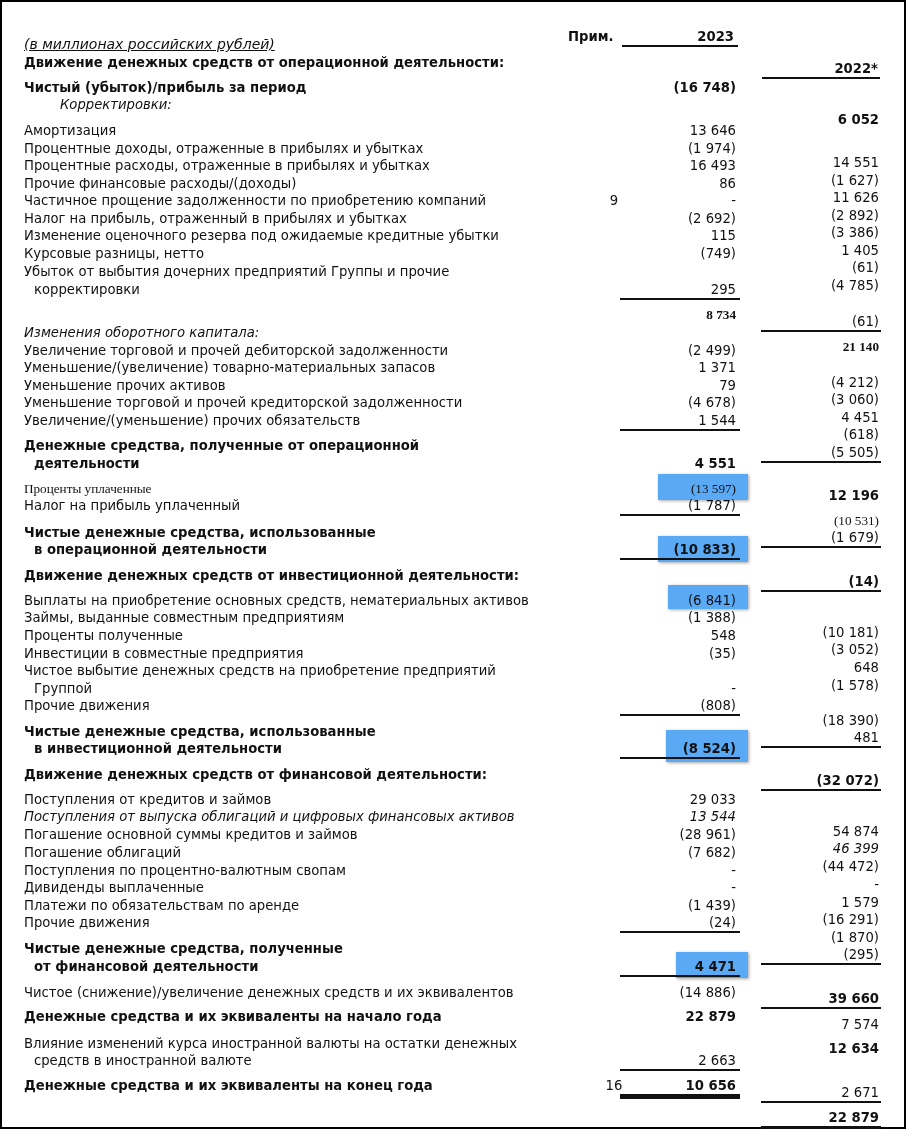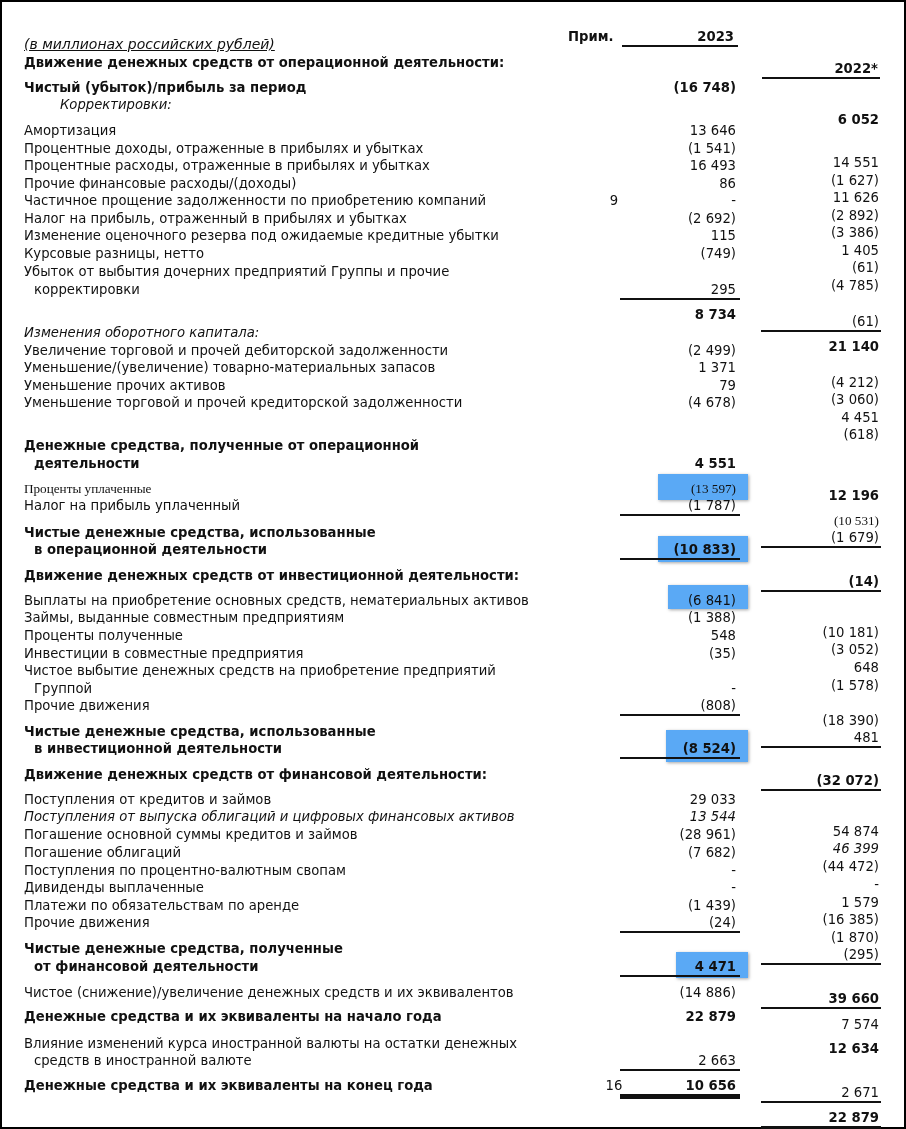--- a/index.html
+++ b/index.html
@@ -51,21 +51,21 @@
   <div class="row ital" style="top:96px;margin-left:36px;">
     <span class="lbl">Корректировки:</span>
   </div>
   <div class="row" style="top:122px;">
     <span class="lbl">Амортизация</span>
     <span class="c1">13 646</span>
     <span class="c2">14 551</span>
   </div>
   <div class="row" style="top:140px;">
     <span class="lbl">Процентные доходы, отраженные в прибылях и убытках</span>
-    <span class="c1">(1 541)</span>
+    <span class="c1">(1 974)</span>
     <span class="c2">(1 627)</span>
   </div>
   <div class="row" style="top:157px;">
     <span class="lbl">Процентные расходы, отраженные в прибылях и убытках</span>
     <span class="c1">16 493</span>
     <span class="c2">11 626</span>
   </div>
   <div class="row" style="top:175px;">
     <span class="lbl">Прочие финансовые расходы/(доходы)</span>
     <span class="c1">86</span>
@@ -93,21 +93,21 @@
     <span class="c2">(4 785)</span>
   </div>
   <div class="row" style="top:263px;">
     <span class="lbl">Убыток от выбытия дочерних предприятий Группы и прочие</span>
   </div>
   <div class="row" style="top:281px;">
     <span class="lbl indent">корректировки</span>
     <span class="c1 ul1">295</span>
     <span class="c2 ul1">(61)</span>
   </div>
-  <div class="row bold" style="top:306px;">
+  <div class="row bold" style="top:306px;font-family:Liberation Serif, serif;">
     <span class="lbl"></span>
     <span class="c1">8 734</span>
     <span class="c2">21 140</span>
   </div>
   <div class="row ital" style="top:324px;">
     <span class="lbl">Изменения оборотного капитала:</span>
   </div>
   <div class="row" style="top:342px;">
     <span class="lbl">Увеличение торговой и прочей дебиторской задолженности</span>
     <span class="c1">(2 499)</span>
@@ -121,20 +121,25 @@
   <div class="row" style="top:377px;">
     <span class="lbl">Уменьшение прочих активов</span>
     <span class="c1">79</span>
     <span class="c2">4 451</span>
   </div>
   <div class="row" style="top:394px;">
     <span class="lbl">Уменьшение торговой и прочей кредиторской задолженности</span>
     <span class="c1">(4 678)</span>
     <span class="c2">(618)</span>
   </div>
+  <div class="row" style="top:412px;">
+    <span class="lbl">Увеличение/(уменьшение) прочих обязательств</span>
+    <span class="c1 ul1">1 544</span>
+    <span class="c2 ul1">(5 505)</span>
+  </div>
   <div class="row bold" style="top:437px;">
     <span class="lbl">Денежные средства, полученные от операционной</span>
   </div>
   <div class="row bold" style="top:455px;">
     <span class="lbl indent">деятельности</span>
     <span class="c1">4 551</span>
     <span class="c2">12 196</span>
   </div>
   <div class="row" style="top:480px;font-family:Liberation Serif, serif;">
     <span class="lbl">Проценты уплаченные</span>
@@ -224,21 +229,21 @@
     <span class="c2">-</span>
   </div>
   <div class="row" style="top:862px;">
     <span class="lbl">Поступления по процентно-валютным свопам</span>
     <span class="c1">-</span>
     <span class="c2">1 579</span>
   </div>
   <div class="row" style="top:879px;">
     <span class="lbl">Дивиденды выплаченные</span>
     <span class="c1">-</span>
-    <span class="c2">(16 385)</span>
+    <span class="c2">(16 291)</span>
   </div>
   <div class="row" style="top:897px;">
     <span class="lbl">Платежи по обязательствам по аренде</span>
     <span class="c1">(1 439)</span>
     <span class="c2">(1 870)</span>
   </div>
   <div class="row" style="top:914px;">
     <span class="lbl">Прочие движения</span>
     <span class="c1 ul1">(24)</span>
     <span class="c2 ul1">(295)</span>

